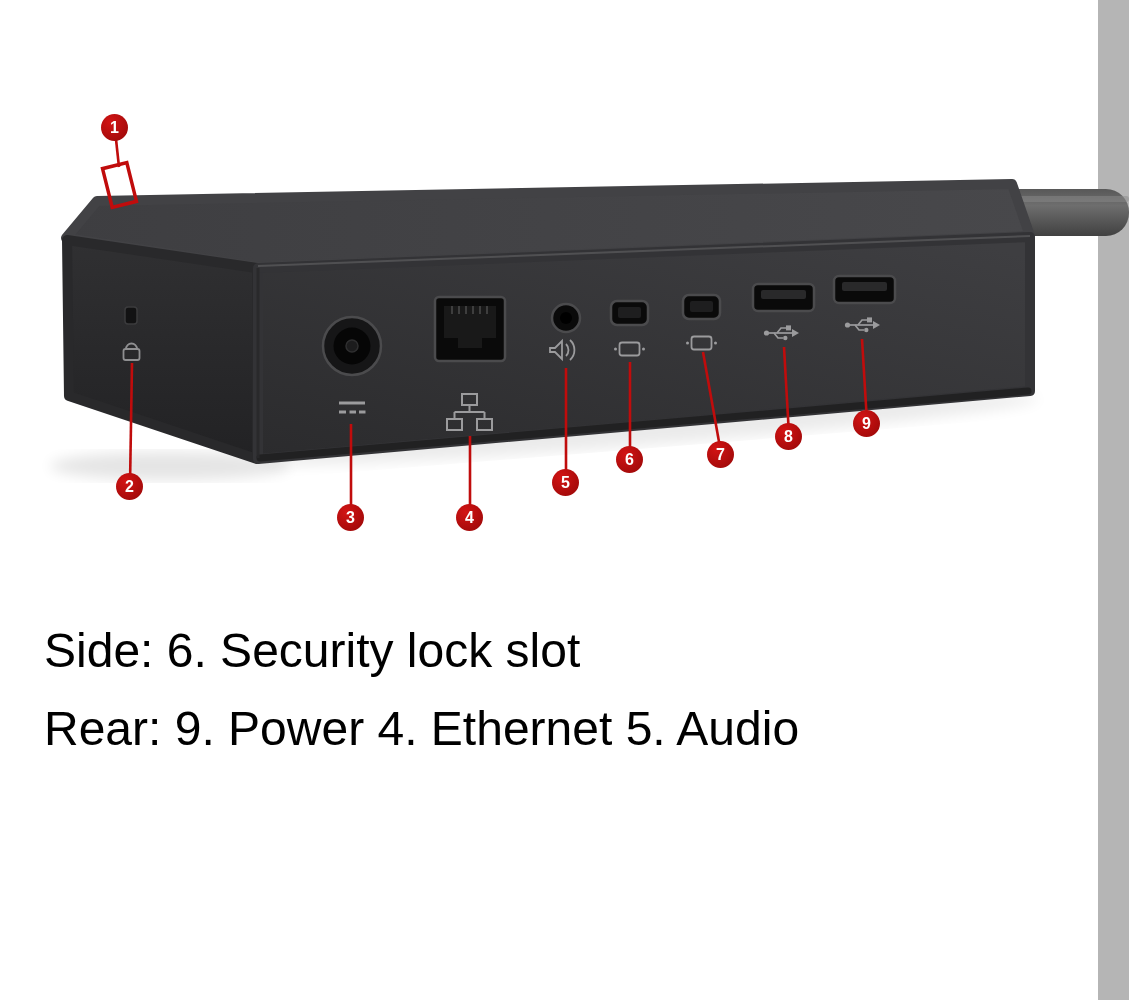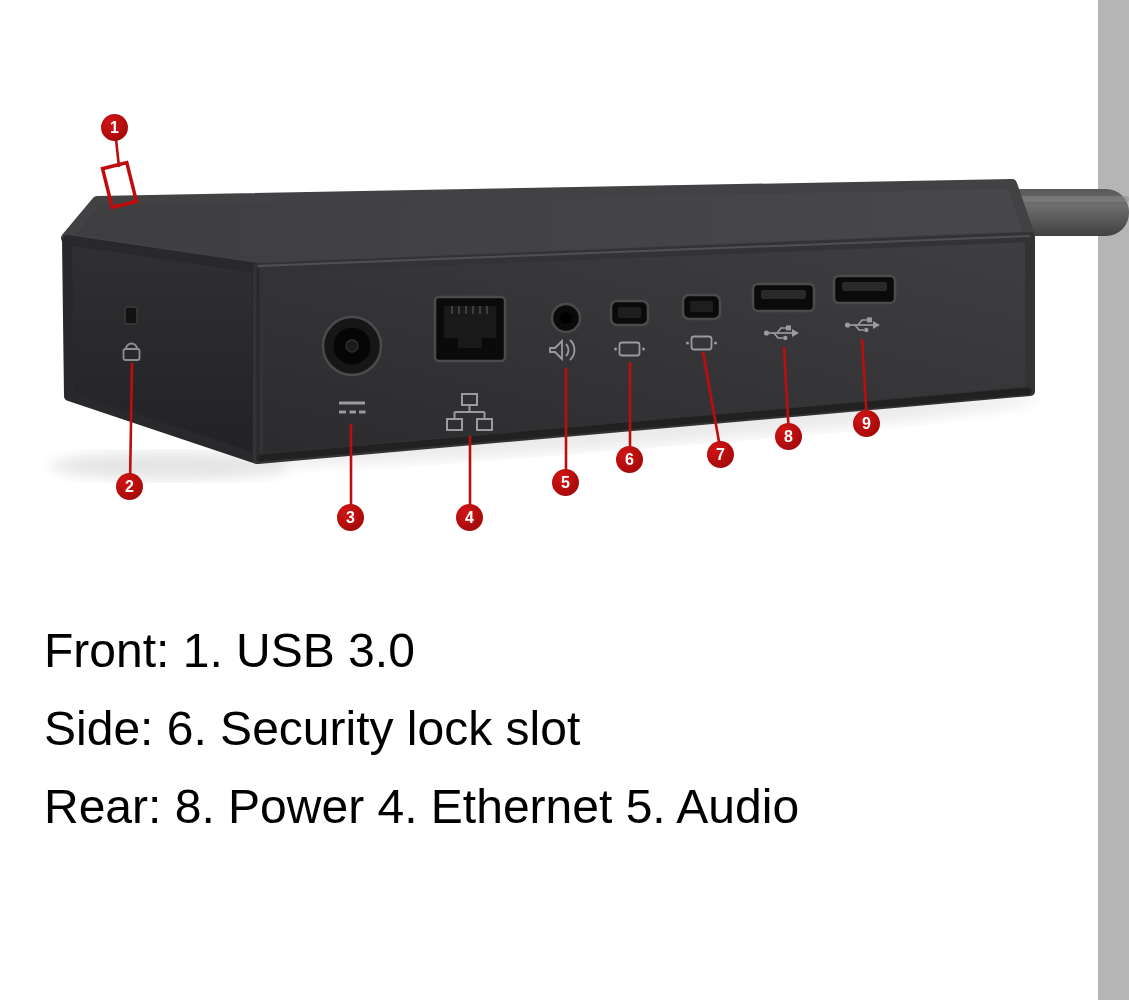--- a/index.html
+++ b/index.html
@@ -168,18 +168,17 @@
   <div class="callout" style="left:116px;top:473px;">2</div>
   <div class="callout" style="left:337px;top:504px;">3</div>
   <div class="callout" style="left:456px;top:504px;">4</div>
   <div class="callout" style="left:552px;top:469px;">5</div>
   <div class="callout" style="left:616px;top:446px;">6</div>
   <div class="callout" style="left:707px;top:441px;">7</div>
   <div class="callout" style="left:775px;top:423px;">8</div>
   <div class="callout" style="left:853px;top:410px;">9</div>
 
   <div class="caption">
-    <div>Front: 1. USB 3.0</div>
     <div>Side: 6. Security lock slot</div>
-    <div>Rear: 8. Power 4. Ethernet 5. Audio</div>
+    <div>Rear: 9. Power 4. Ethernet 5. Audio</div>
   </div>
 
 </div>
 
 </body></html>

